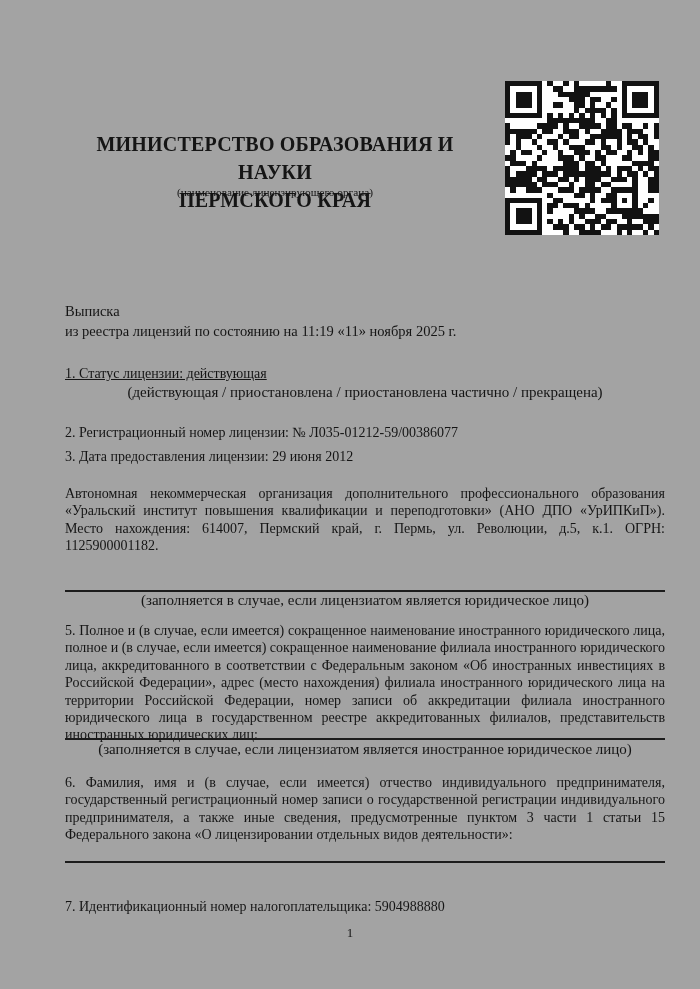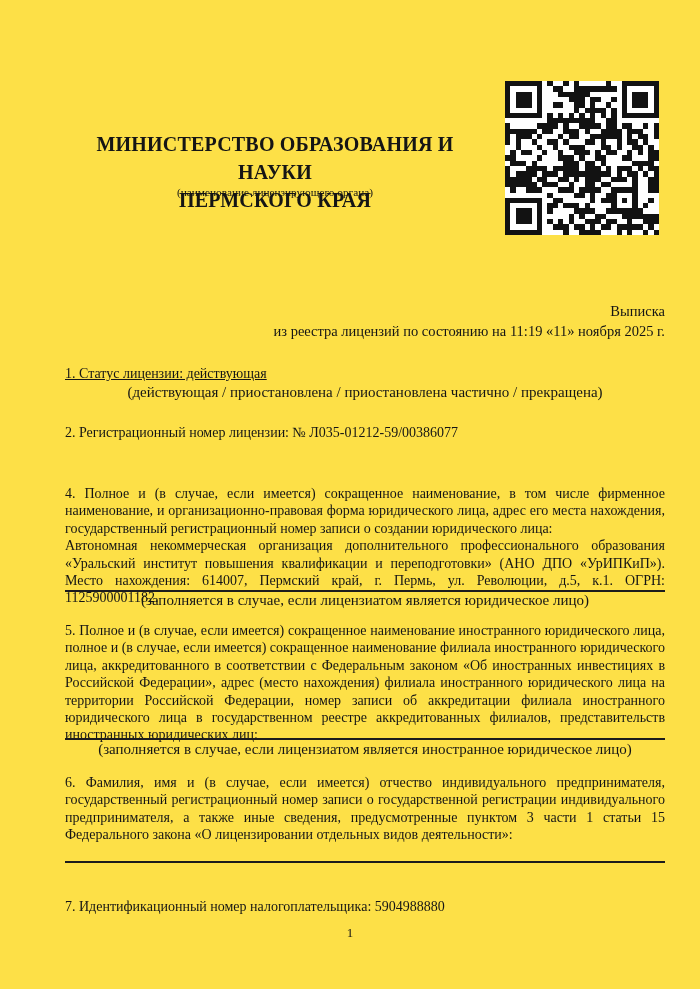--- a/index.html
+++ b/index.html
@@ -5,21 +5,21 @@
   html, body { margin: 0; padding: 0; }
   body {
     width: 700px; height: 989px;
     background: #ffffff;
     font-family: "Liberation Serif", "DejaVu Serif", serif;
     color: #151515;
   }
   .page {
     position: relative;
     width: 700px; height: 989px;
-    background: #fde047;
+    background: #a3a3a3;
     overflow: hidden;
   }
   .abs { position: absolute; }
 
   
   .ministry {
     left: 65px; top: 130px; width: 420px;
     text-align: center;
     font-weight: bold;
     font-size: 20px; line-height: 28px;
@@ -31,21 +31,21 @@
     font-size: 11.3px; line-height: 13px;
   }
 
   
   .qr { left: 505px; top: 80px; width: 154px; height: 156px; }
   .qr svg { display: block; width: 154px; height: 156px; shape-rendering: crispEdges; }
 
   
   .doc-title {
     left: 65px; top: 302px; width: 600px;
-    text-align: right;
+    text-align: left;
     font-size: 14.5px; line-height: 19.5px;
   }
 
   
   .bodytext {
     left: 65px; width: 600px;
     font-size: 14px; line-height: 17.4px;
     text-align: justify;
   }
   .bodytext p { margin: 0; }
@@ -556,23 +556,23 @@
   <div class="abs doc-title">
     <div>Выписка</div>
     <div>из реестра лицензий по состоянию на 11:19 «11» ноября 2025 г.</div>
   </div>
 
   <div class="abs bodytext p1">1. Статус лицензии: действующая</div>
   <div class="abs cap cap1">(действующая / приостановлена / приостановлена частично / прекращена)</div>
 
   <div class="abs bodytext p2">2. Регистрационный номер лицензии: № Л035-01212-59/00386077</div>
 
+  <div class="abs bodytext p3">3. Дата предоставления лицензии: 29 июня 2012</div>
 
   <div class="abs bodytext p4">
-    <p>4. Полное и (в случае, если имеется) сокращенное наименование, в том числе фирменное наименование, и организационно-правовая форма юридического лица, адрес его места нахождения, государственный регистрационный номер записи о создании юридического лица:</p>
     <p>Автономная некоммерческая организация дополнительного профессионального образования «Уральский институт повышения квалификации и переподготовки» (АНО ДПО «УрИПКиП»). Место нахождения: 614007, Пермский край, г. Пермь, ул. Революции, д.5, к.1. ОГРН: 1125900001182.</p>
   </div>
   <div class="abs rule rule4"></div>
   <div class="abs cap cap4">(заполняется в случае, если лицензиатом является юридическое лицо)</div>
 
   <div class="abs bodytext p5">5. Полное и (в случае, если имеется) сокращенное наименование иностранного юридического лица, полное и (в случае, если имеется) сокращенное наименование филиала иностранного юридического лица, аккредитованного в соответствии с Федеральным законом «Об иностранных инвестициях в Российской Федерации», адрес (место нахождения) филиала иностранного юридического лица на территории Российской Федерации, номер записи об аккредитации филиала иностранного юридического лица в государственном реестре аккредитованных филиалов, представительств иностранных юридических лиц:</div>
   <div class="abs rule rule5"></div>
   <div class="abs cap cap5">(заполняется в случае, если лицензиатом является иностранное юридическое лицо)</div>
 
   <div class="abs bodytext p6">6. Фамилия, имя и (в случае, если имеется) отчество индивидуального предпринимателя, государственный регистрационный номер записи о государственной регистрации индивидуального предпринимателя, а также иные сведения, предусмотренные пунктом 3 части 1 статьи 15 Федерального закона «О лицензировании отдельных видов деятельности»:</div>

